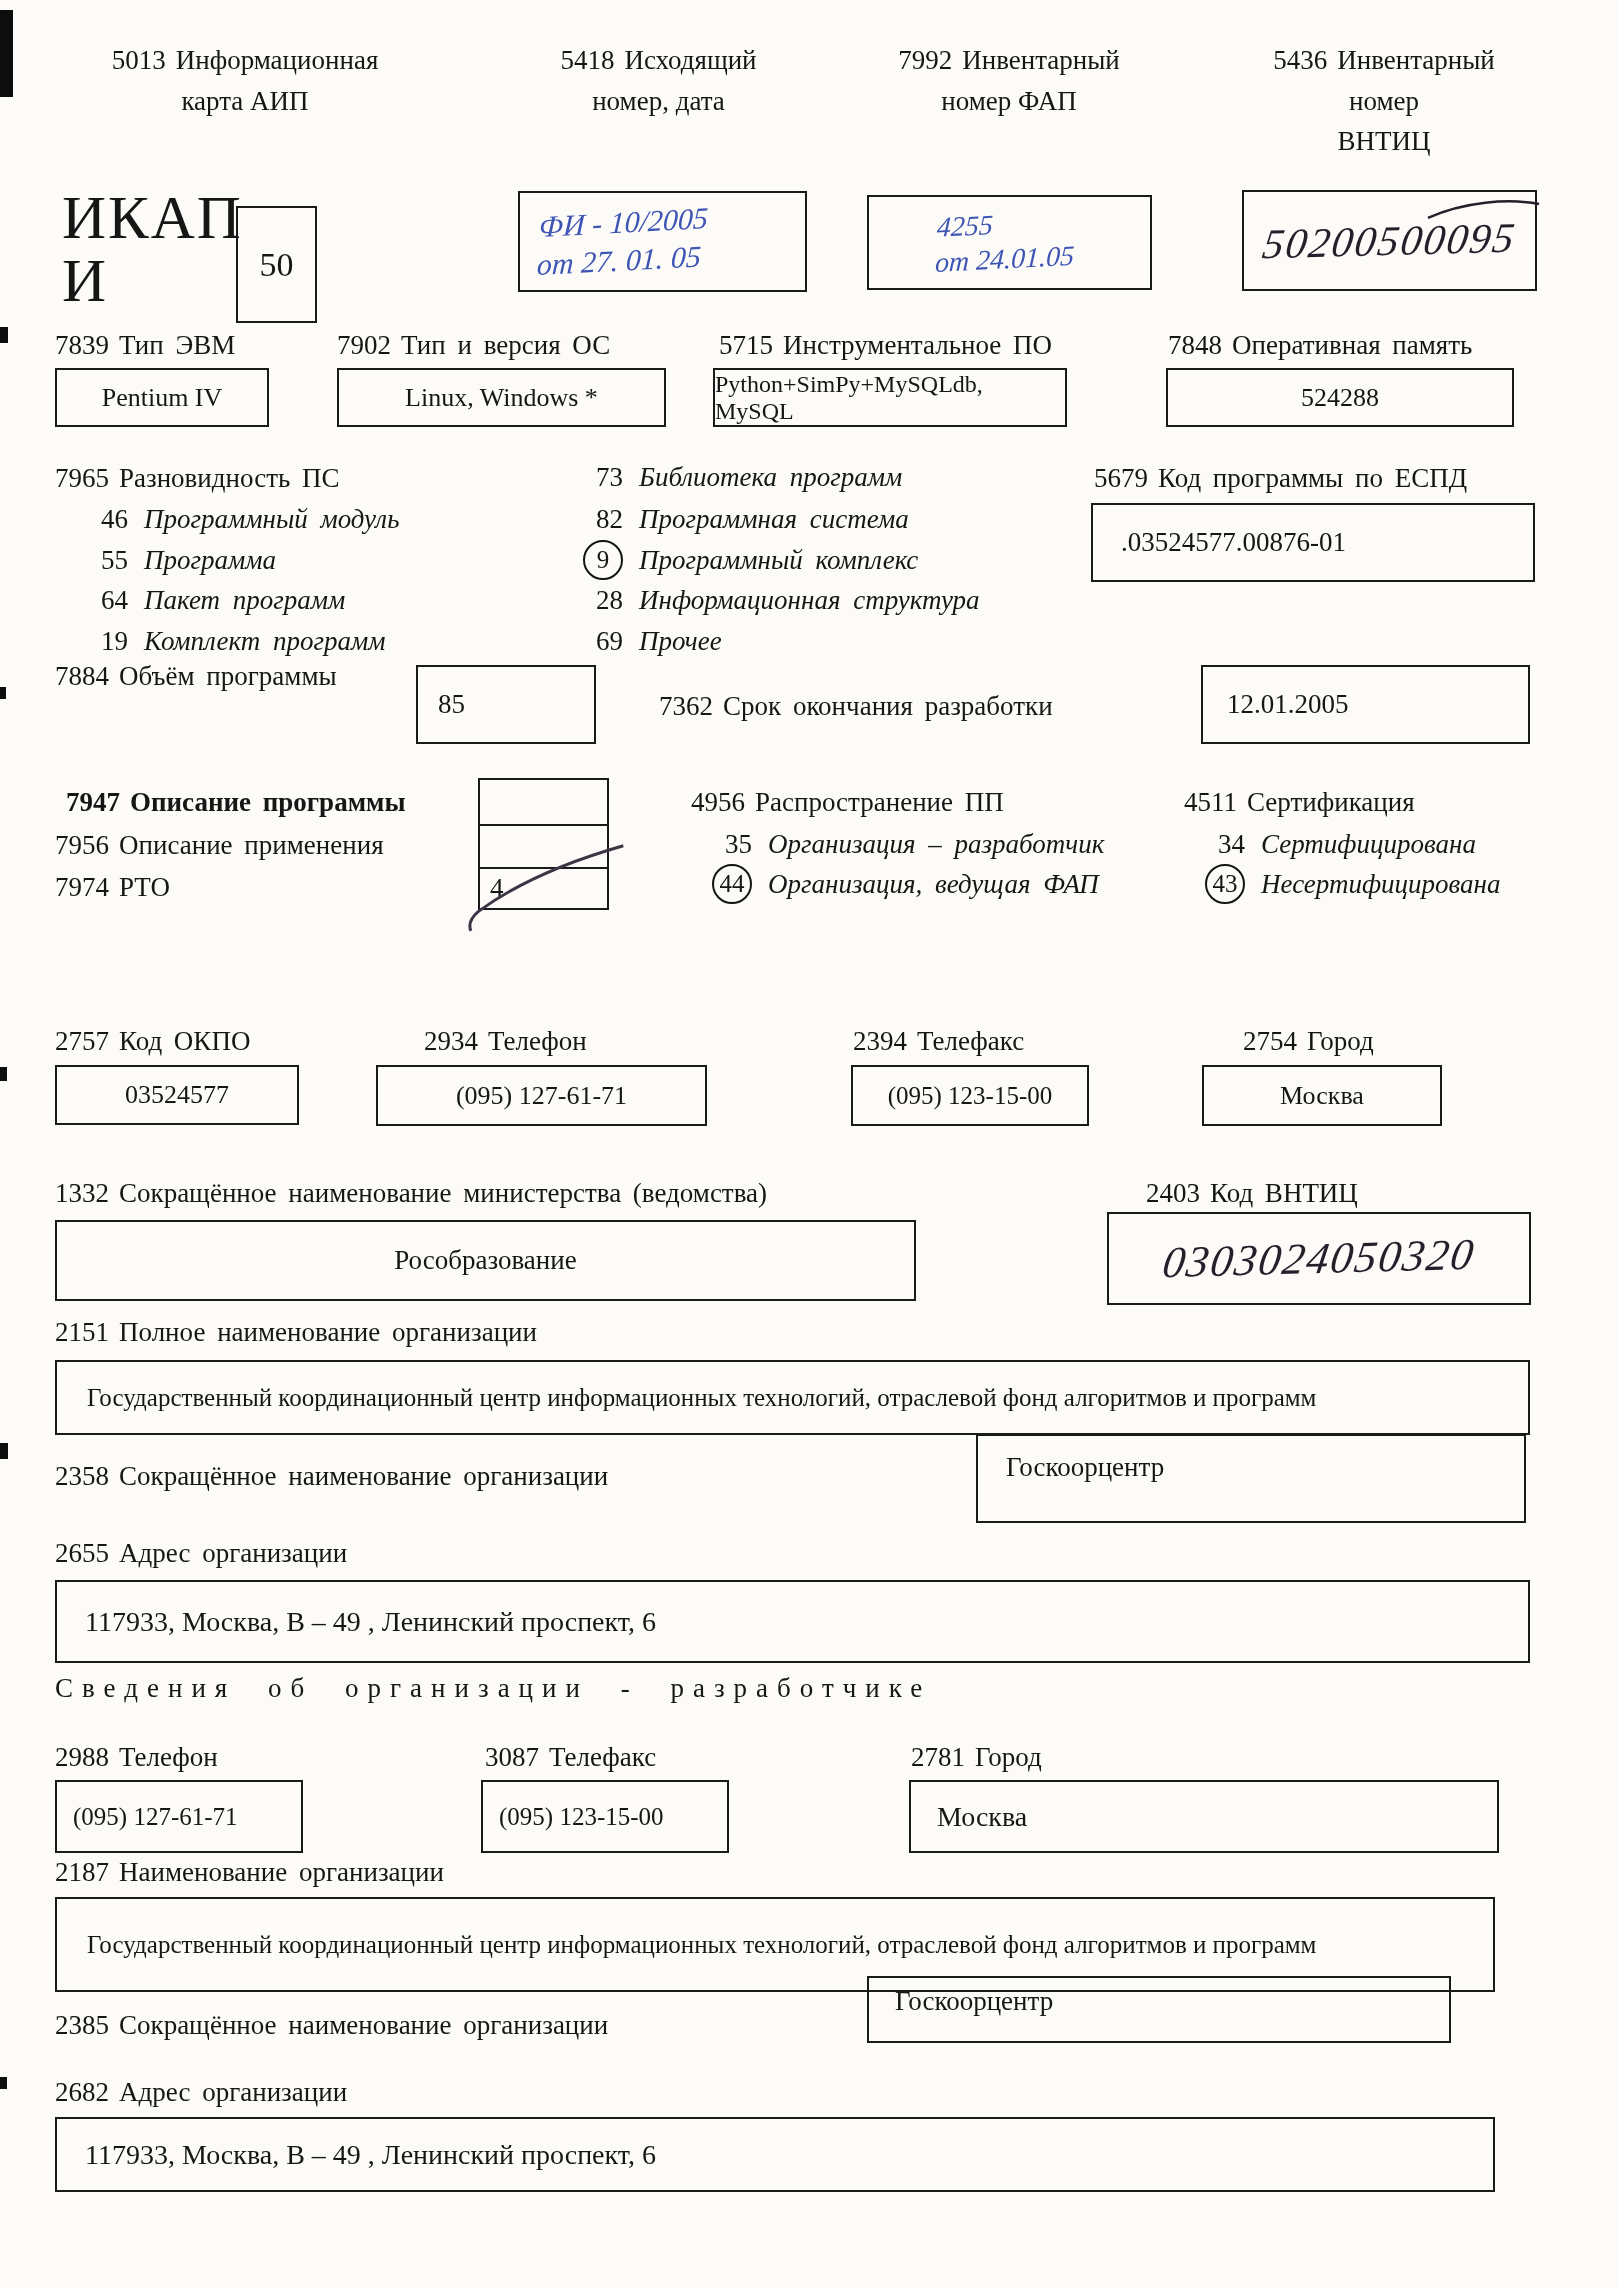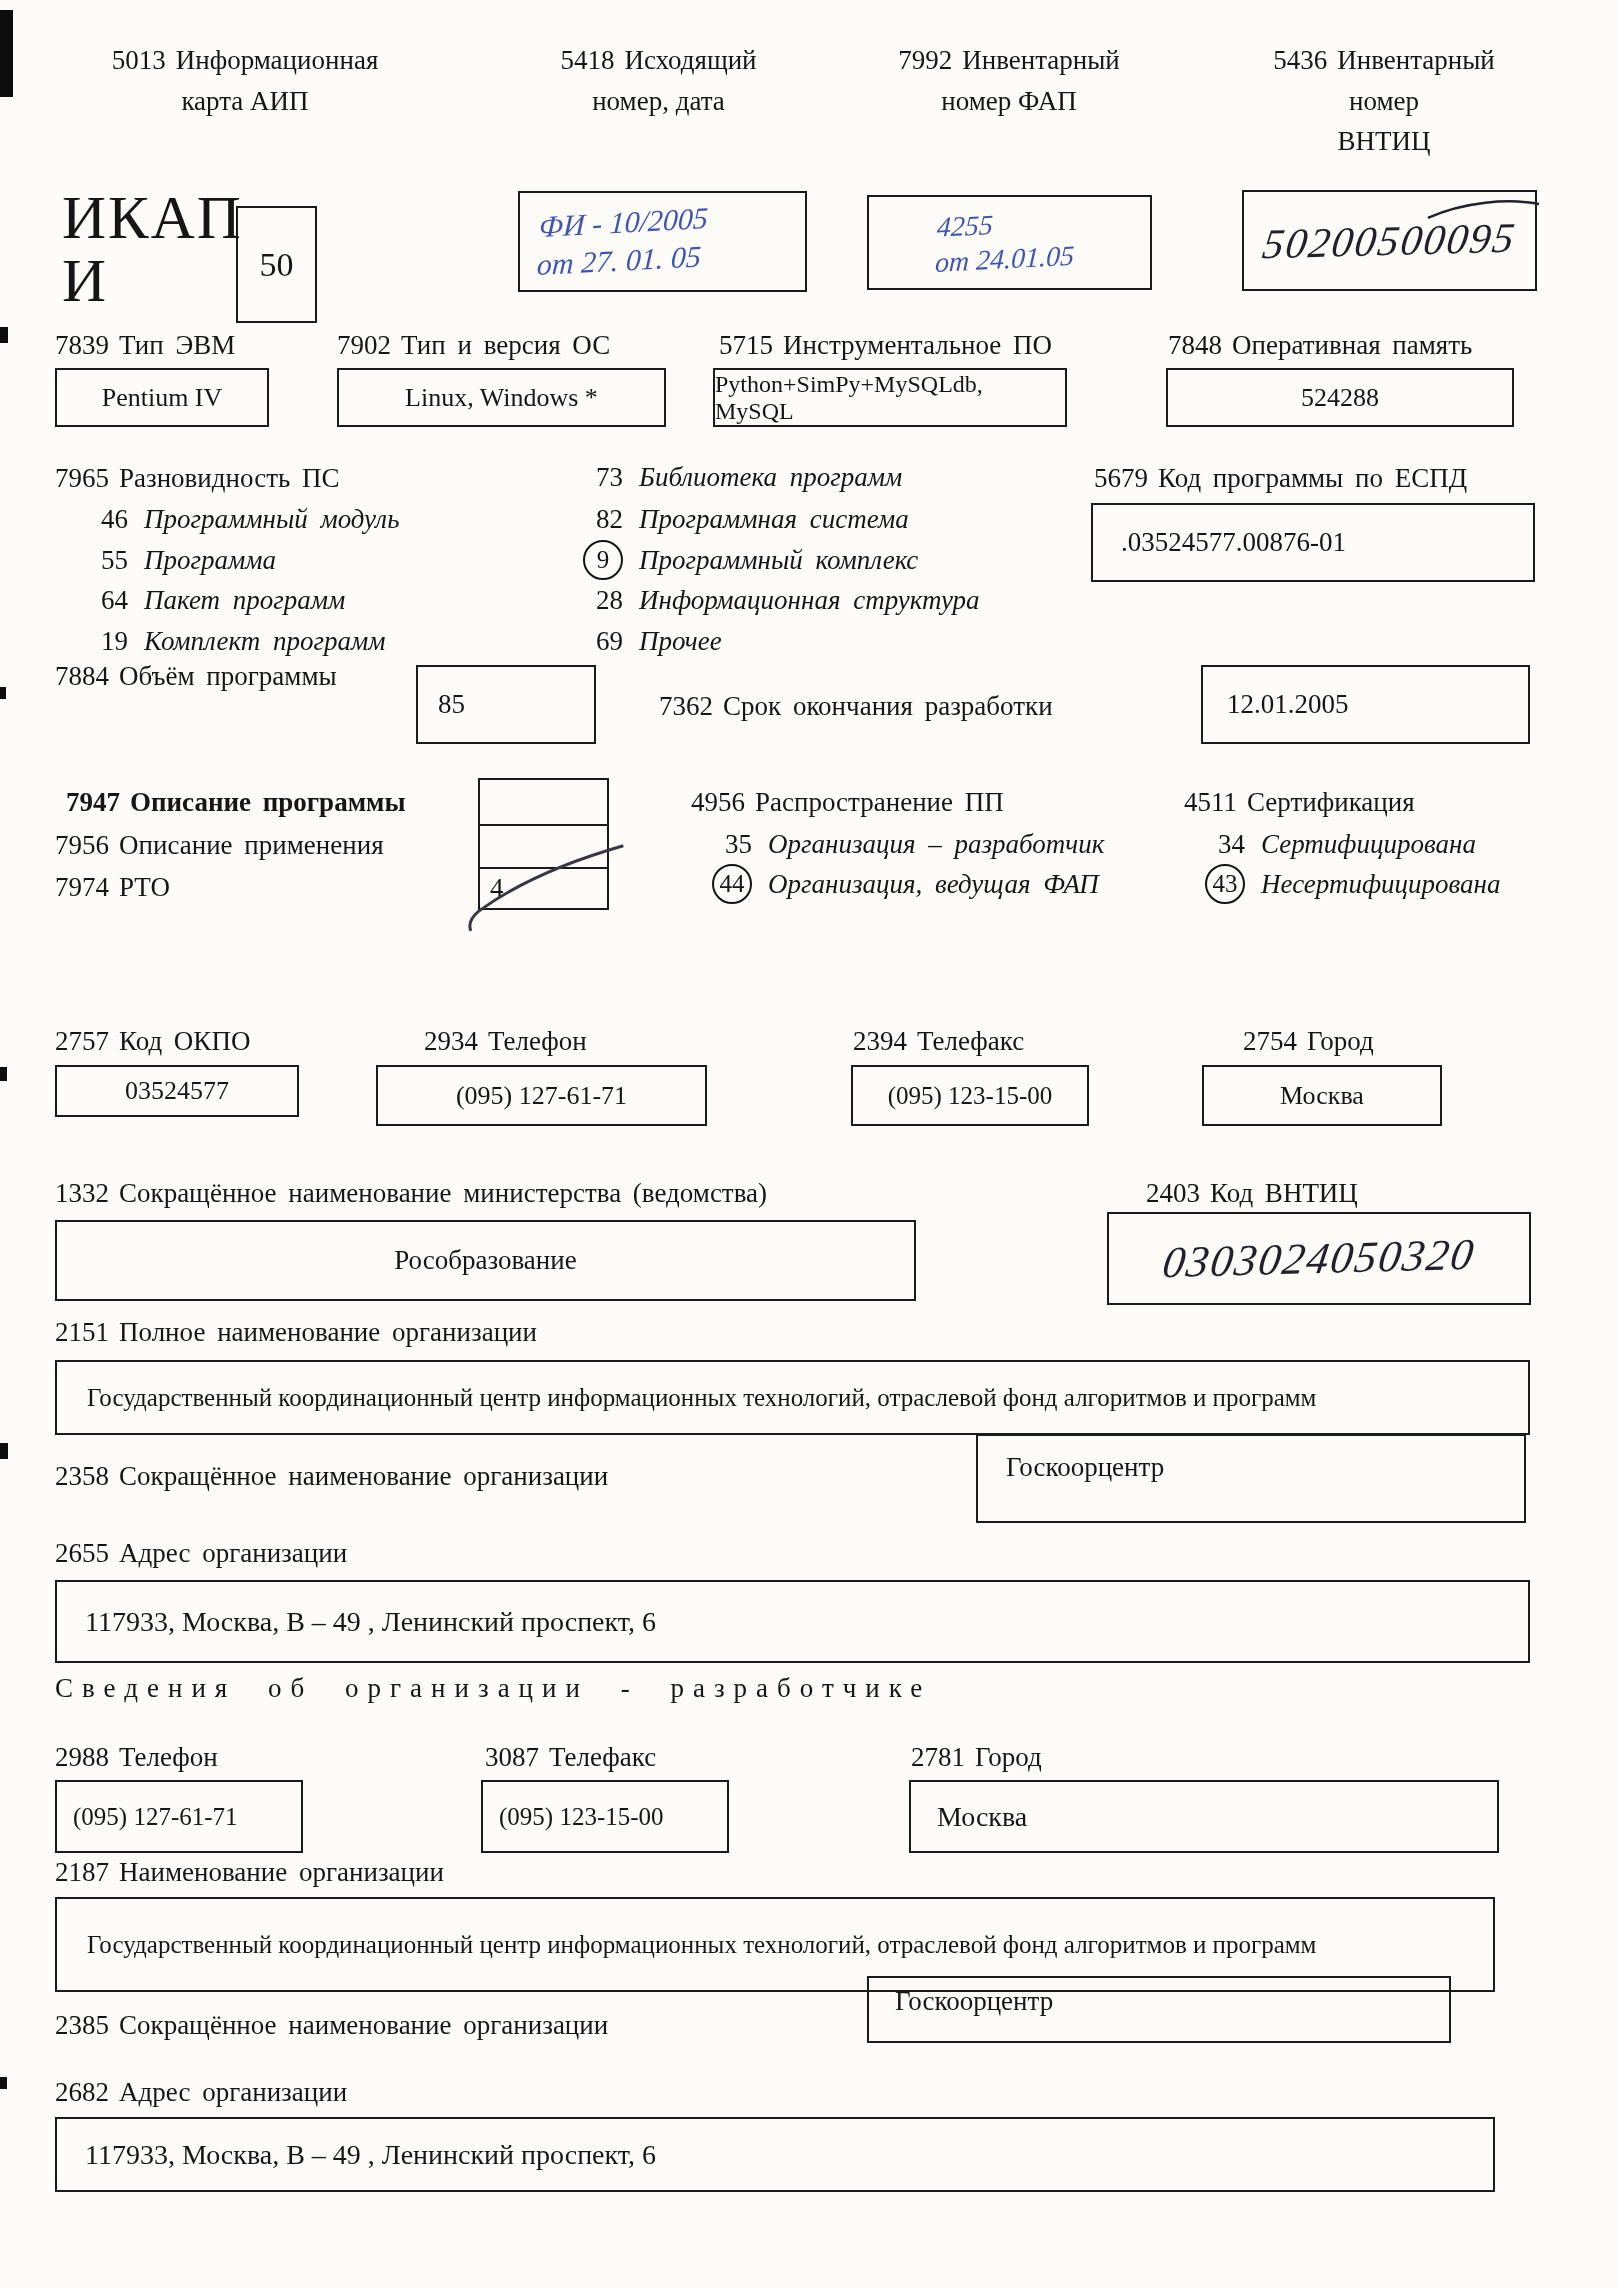--- a/index.html
+++ b/index.html
@@ -242,21 +242,21 @@
   <div class="lbl" style="left:424px;top:1026px;">
     <span class="code">2934</span><span>Телефон</span>
   </div>
   <div class="lbl" style="left:853px;top:1026px;">
     <span class="code">2394</span><span>Телефакс</span>
   </div>
   <div class="lbl" style="left:1243px;top:1026px;">
     <span class="code">2754</span><span>Город</span>
   </div>
 
-  <div class="box c" style="left:55px;top:1065px;width:244px;height:52px;">
+  <div class="box c" style="left:55px;top:1065px;width:244px;height:60px;">
     <span>03524577</span>
   </div>
   <div class="box c" style="left:376px;top:1065px;width:331px;height:61px;">
     <span>(095) 127-61-71</span>
   </div>
   <div class="box c" style="left:851px;top:1065px;width:238px;height:61px;font-size:25px;">
     <span>(095) 123-15-00</span>
   </div>
   <div class="box c" style="left:1202px;top:1065px;width:240px;height:61px;">
     <span>Москва</span>

